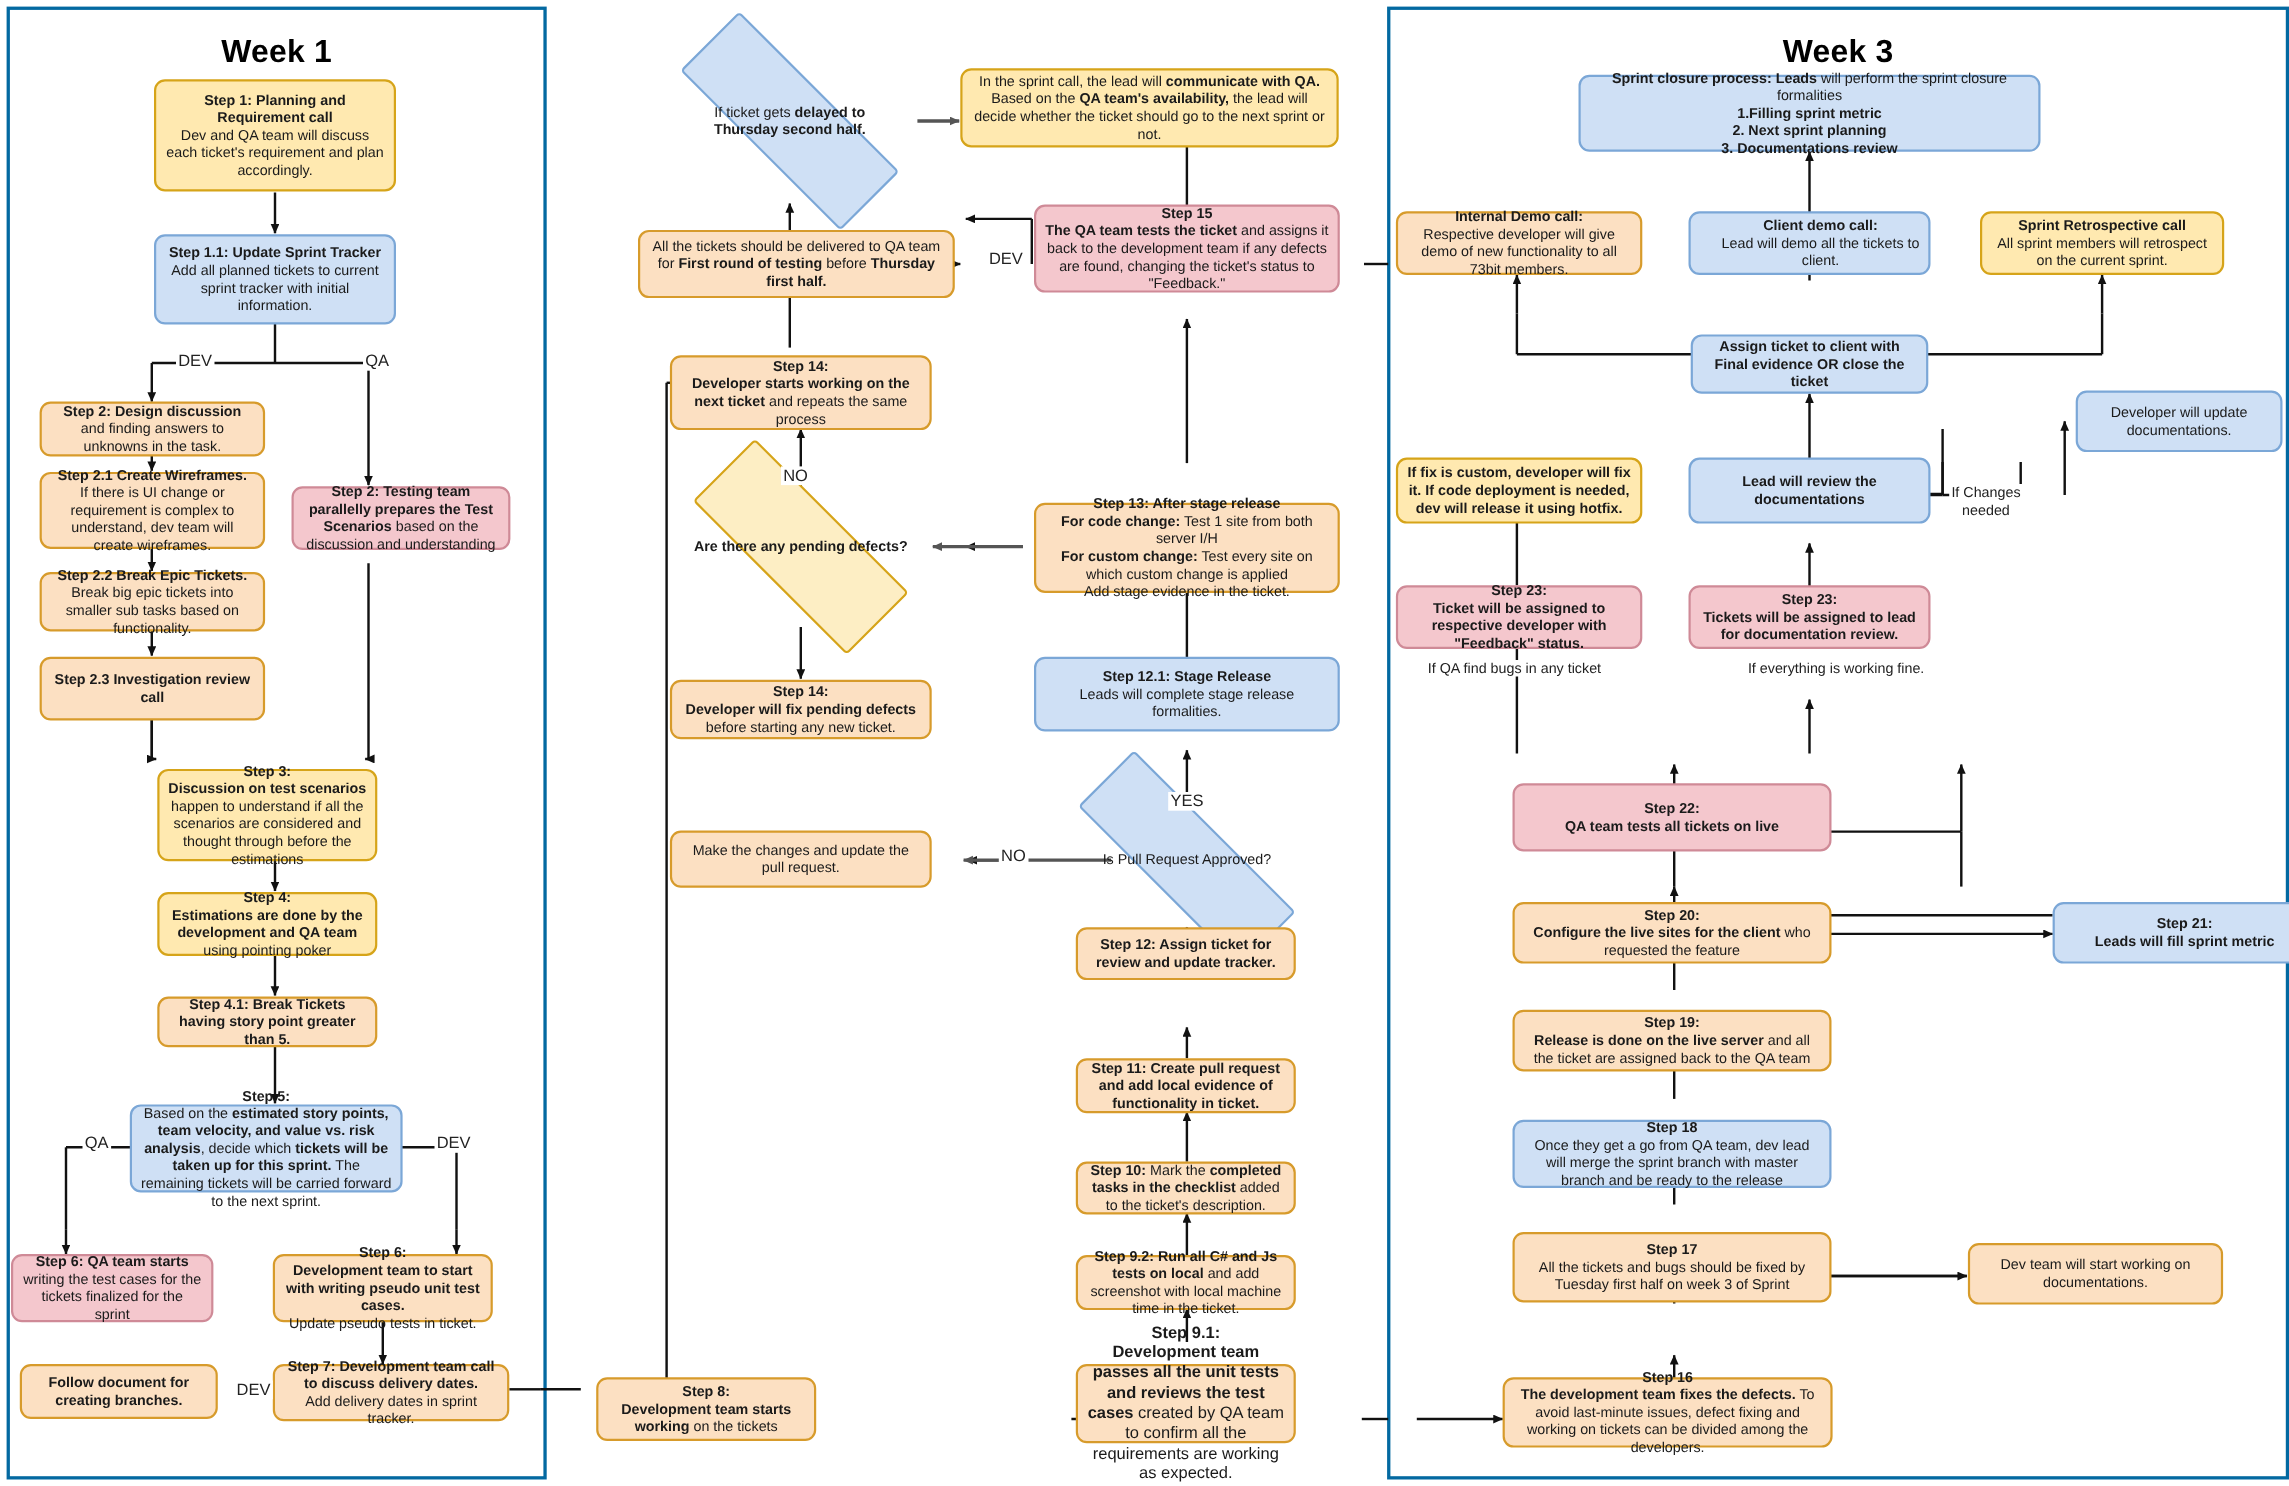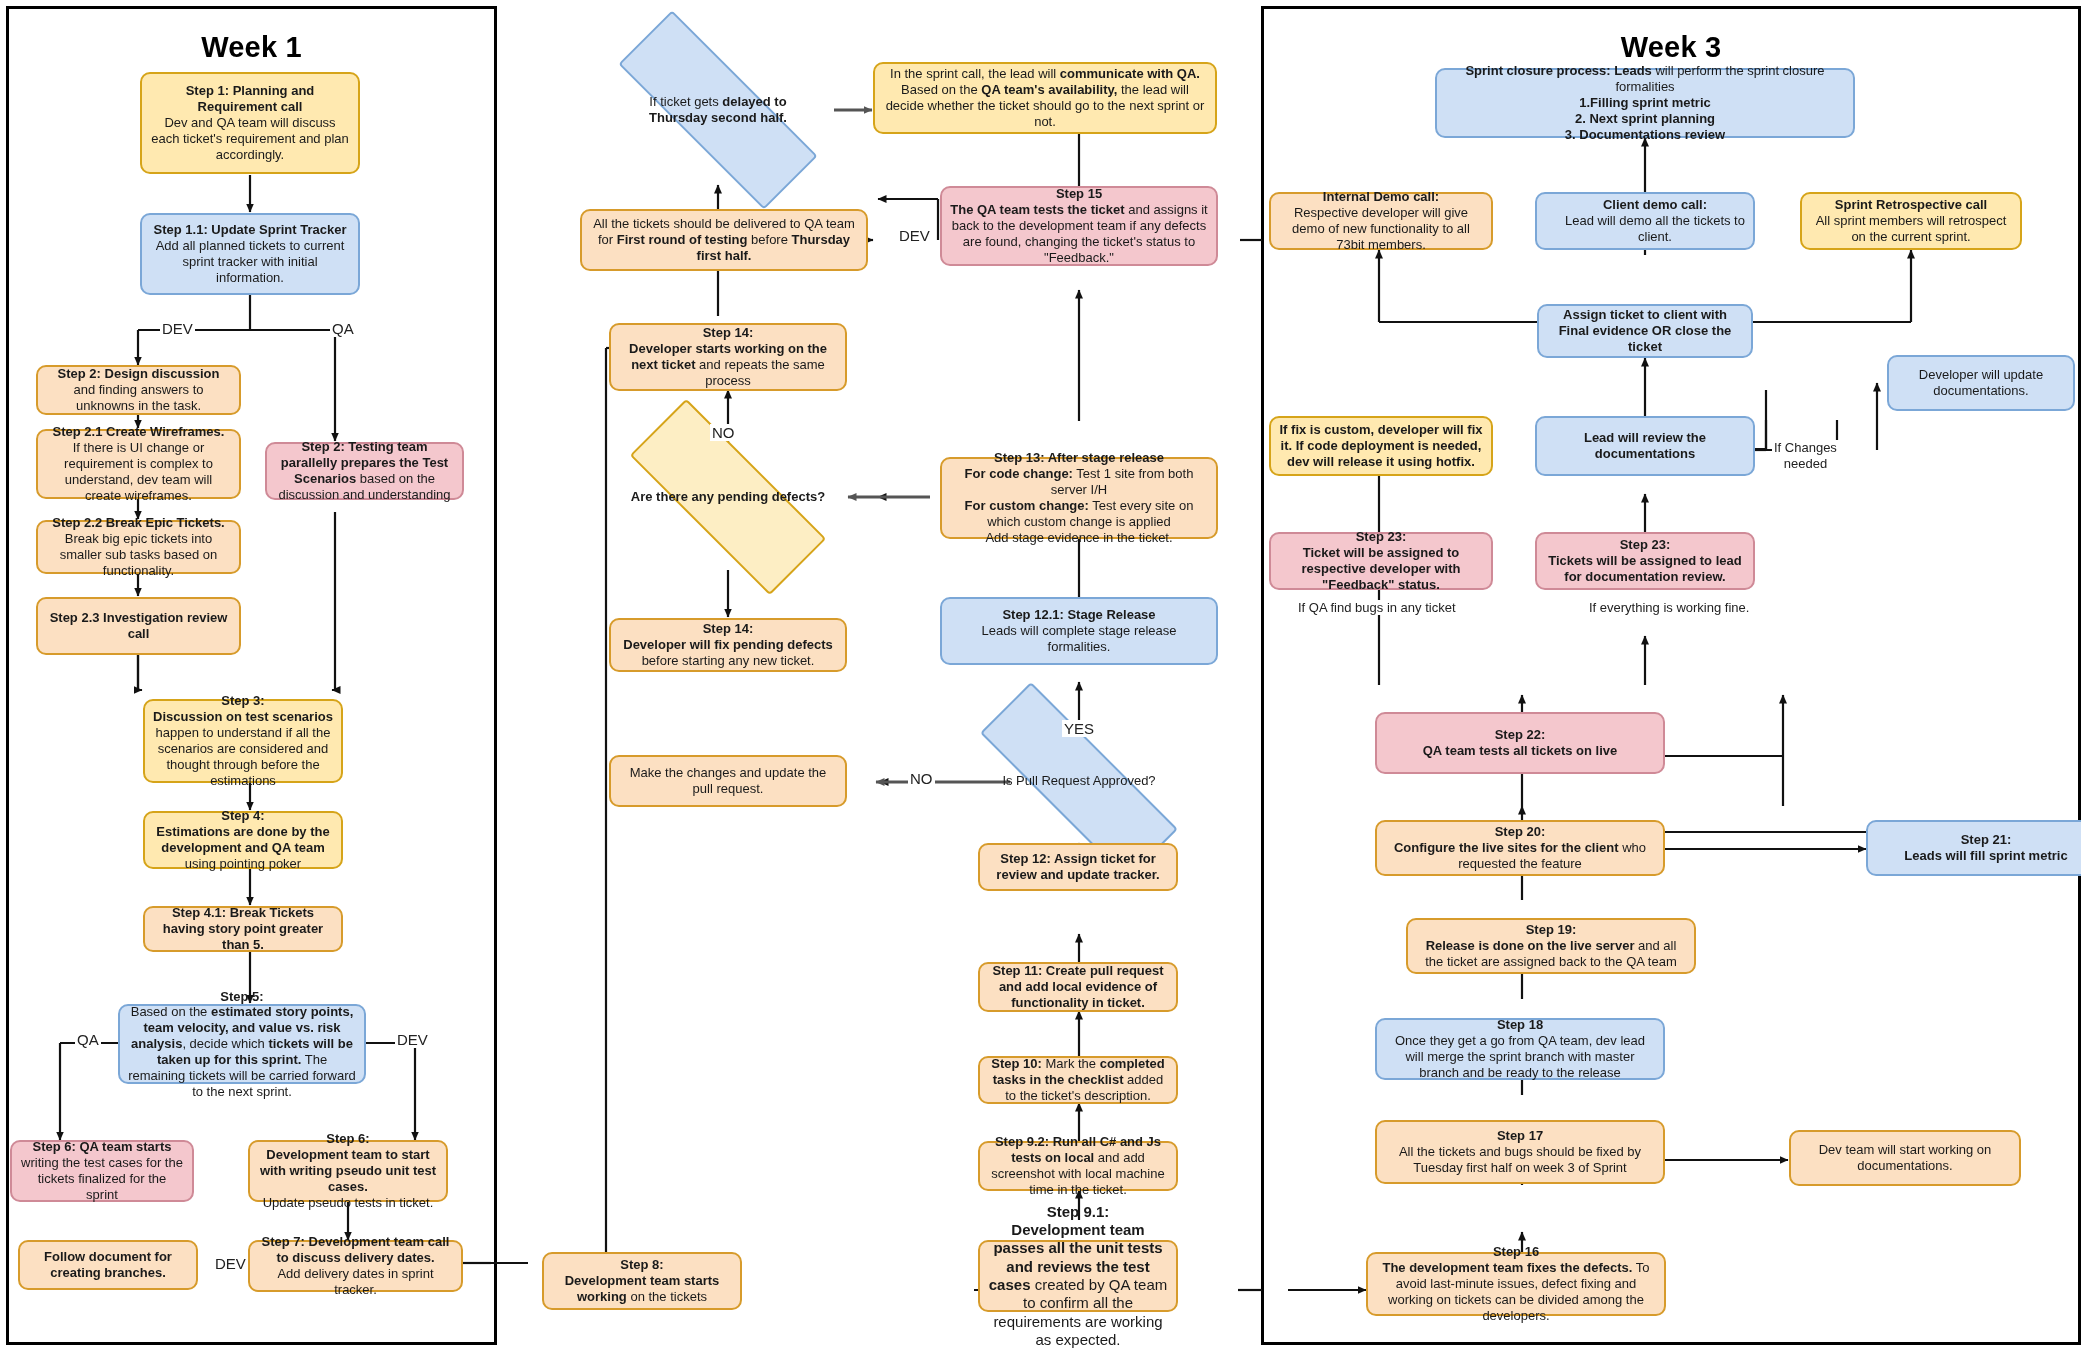--- a/index.html
+++ b/index.html
@@ -1,19 +1,19 @@
 <!DOCTYPE html>
 <html><head>
 <meta charset="utf-8">
 <style>
   html,body{margin:0;padding:0;background:#ffffff;}
   body{font-family:"Liberation Sans", sans-serif;}
   #canvas{position:relative;width:2081px;height:1351px;background:#fff;overflow:hidden;}
 
-  .panel{position:absolute;top:6px;bottom:6px;border:3px solid #000000;background:#fff;}
+  .panel{position:absolute;top:6px;bottom:6px;border:3px solid #0369a1;background:#fff;}
   .panel-title{position:absolute;top:22px;width:100%;text-align:center;font-size:29px;font-weight:bold;color:#000;letter-spacing:.2px;}
 
   .node{position:absolute;box-sizing:border-box;border-radius:10px;border:2px solid;display:flex;align-items:center;justify-content:center;text-align:center;padding:6px 8px;line-height:1.22;color:#1a1a1a;}
   .node .t{width:100%;}
   .yellow{background:#ffe9b0;border-color:#d6a419;}
   .orange{background:#fce0c2;border-color:#d79b2b;}
   .blue{background:#cfe0f5;border-color:#7ba7d7;}
   .pink{background:#f4c7cd;border-color:#cf8a97;}
 
   .diamond{position:absolute;display:flex;align-items:center;justify-content:center;text-align:center;}
@@ -357,21 +357,21 @@
   </div>
 
   <div class="node orange" style="left:1375px;top:820px;width:290px;height:56px;font-size:13px;">
     <div class="t"><b>Step 20:</b><br><b>Configure the live sites for the client</b> who requested the feature</div>
   </div>
 
   <div class="node blue" style="left:1866px;top:820px;width:240px;height:56px;font-size:13px;">
     <div class="t"><b>Step 21:</b><br><b>Leads will fill sprint metric</b></div>
   </div>
 
-  <div class="node orange" style="left:1375px;top:918px;width:290px;height:56px;font-size:13px;margin-left:31px;">
+  <div class="node orange" style="left:1375px;top:918px;width:290px;height:56px;font-size:13px;">
     <div class="t"><b>Step 19:</b><br><b>Release is done on the live server</b> and all the ticket are assigned back to the QA team</div>
   </div>
 
   <div class="node blue" style="left:1375px;top:1018px;width:290px;height:62px;font-size:13px;">
     <div class="t"><b>Step 18</b><br>Once they get a go from QA team, dev lead will merge the sprint branch with master branch and be ready to the release</div>
   </div>
 
   <div class="node orange" style="left:1375px;top:1120px;width:290px;height:64px;font-size:13px;">
     <div class="t"><b>Step 17</b><br>All the tickets and bugs should be fixed by Tuesday first half on week 3 of Sprint</div>
   </div>

